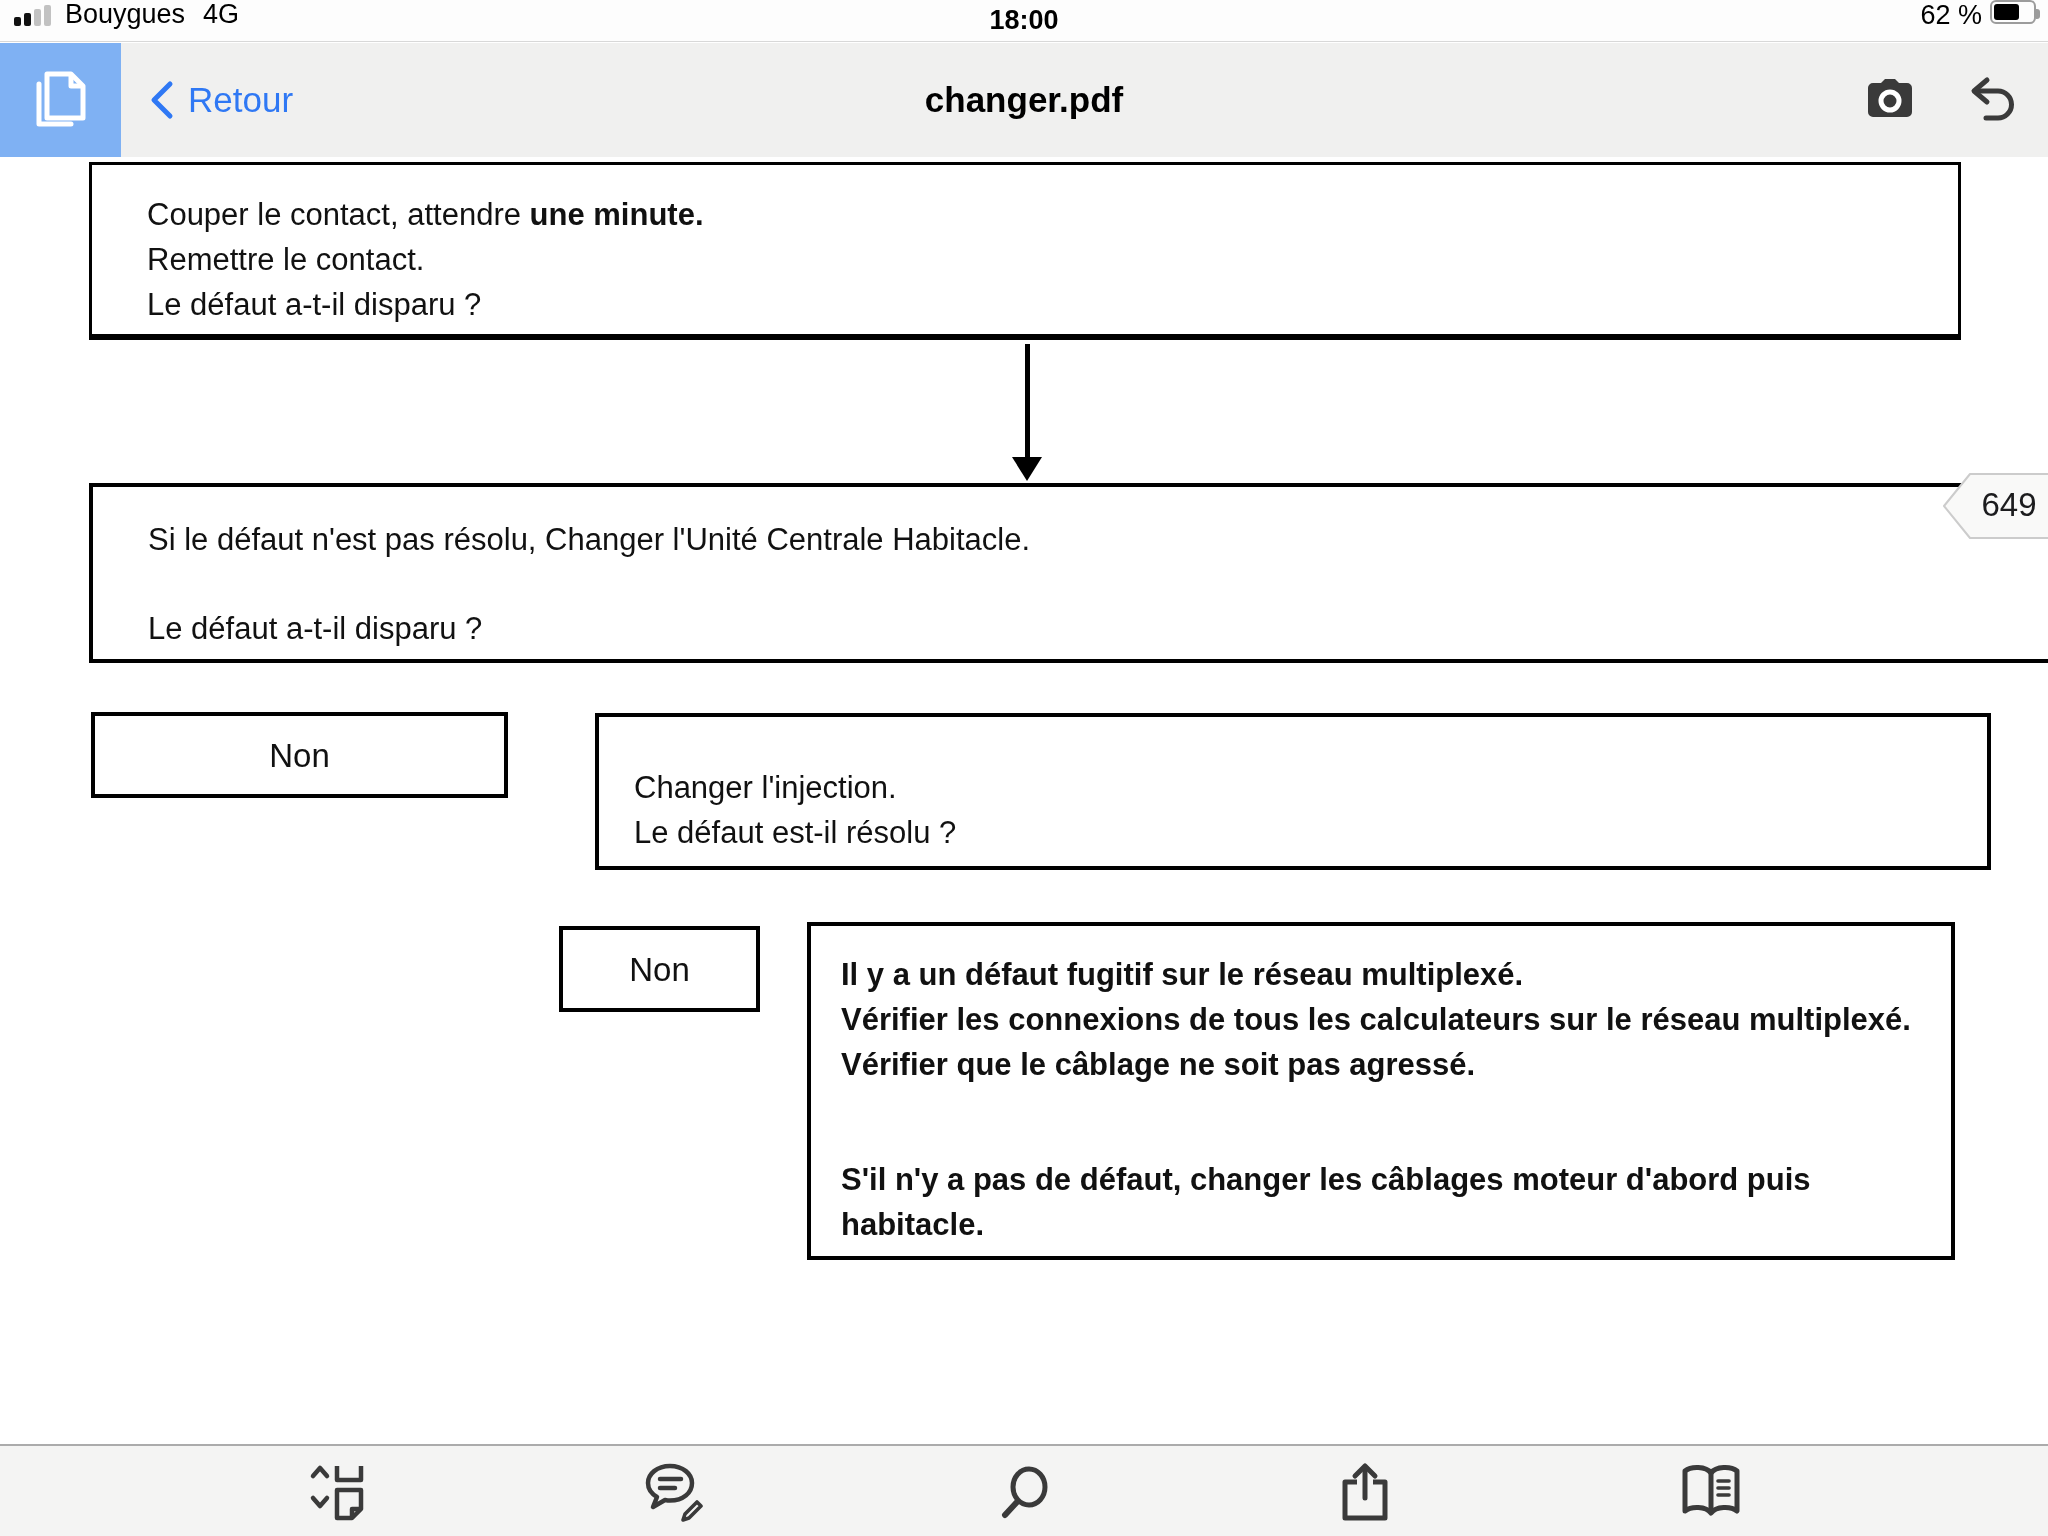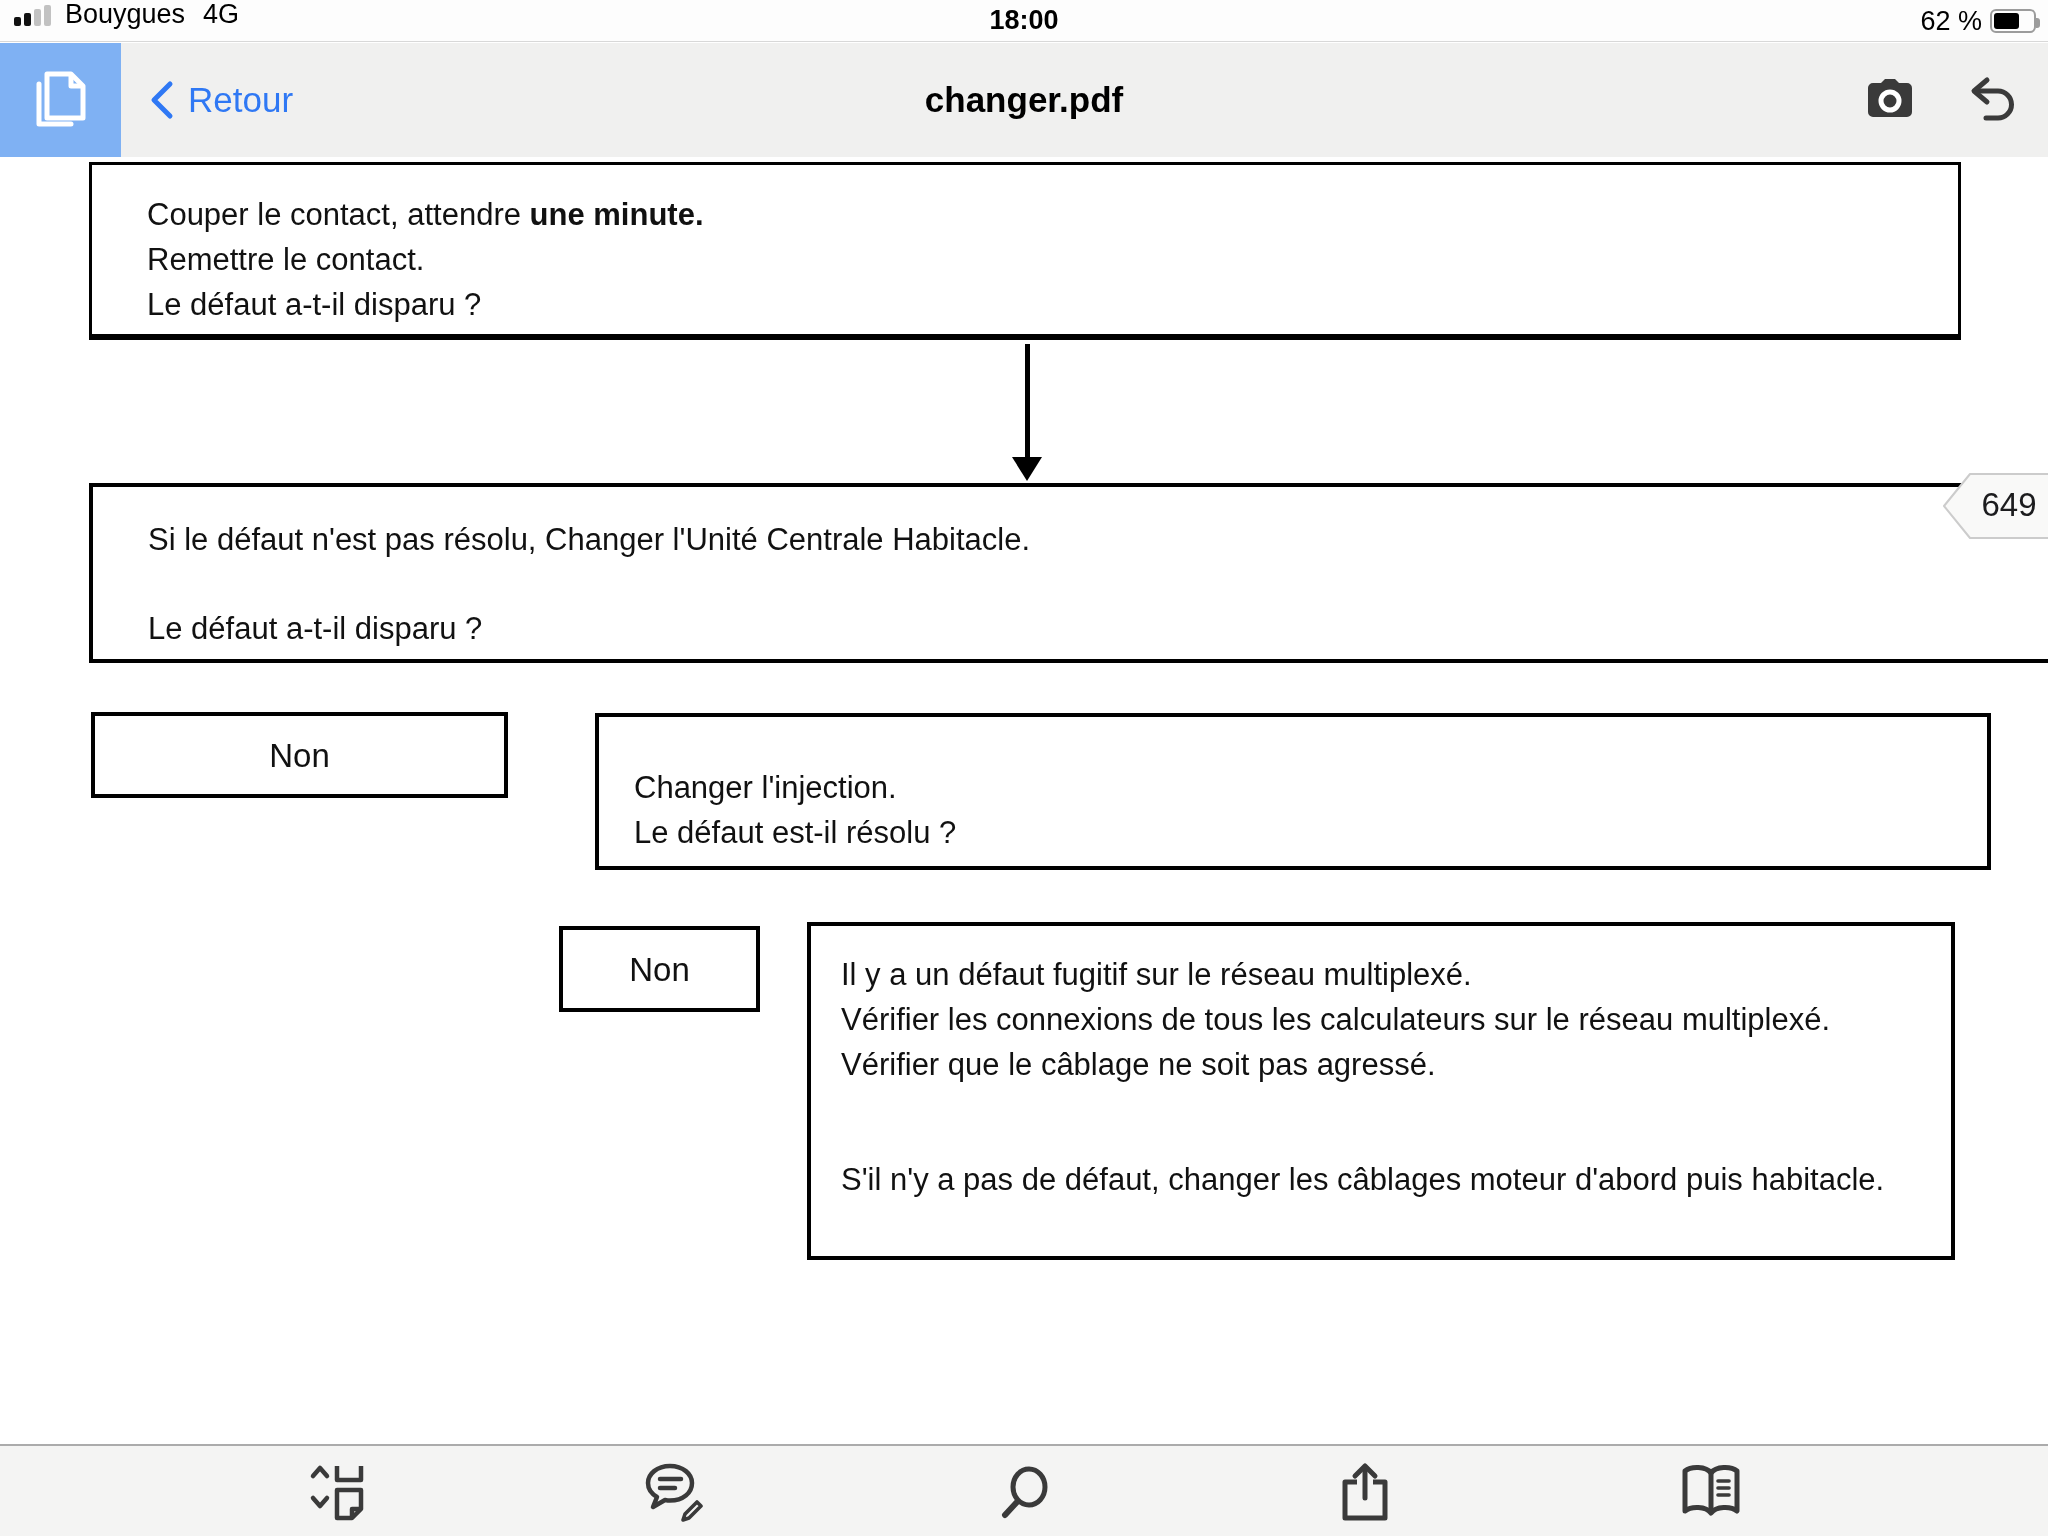--- a/index.html
+++ b/index.html
@@ -10,21 +10,21 @@
   .status-bar { position:absolute; left:0; top:0; width:2048px; height:42px;
     background:#fdfdfd; border-bottom:1px solid #d8d8d8; }
   .sb-left { position:absolute; left:14px; top:0; height:28px; display:flex; align-items:center; gap:10px; }
   .sb-carrier { font-size:27px; color:#000; }
   .sb-net { font-size:27px; color:#000; margin-left:8px; }
   .signal { display:flex; align-items:flex-end; gap:3px; height:24px; margin-right:4px; }
   .signal i { display:block; width:7px; border-radius:2px; background:#c2c2c2; }
   .signal i.on { background:#111; }
   .sb-time { position:absolute; left:0; right:0; top:0; height:42px; text-align:center;
     font-size:27px; font-weight:600; line-height:40px; color:#000; }
-  .sb-right { position:absolute; right:12px; top:0; height:42px; display:flex; align-items:center; gap:8px; }
+  .sb-right { position:absolute; right:12px; top:0; height:42px; display:flex; gap:8px; }
   .sb-batt-text { font-size:27px; color:#000; }
   .batt { position:relative; width:46px; height:24px; border:2px solid #9c9c9c; border-radius:6px; }
   .batt .fill { position:absolute; left:2px; top:2px; bottom:2px; background:#000; border-radius:3px; }
   .batt .nub { position:absolute; right:-6px; top:7px; width:4px; height:10px; background:#9c9c9c;
     border-radius:0 3px 3px 0; }
 
   
   .nav-bar { position:absolute; left:0; top:43px; width:2048px; height:114px; background:#f0f0ef; }
   .doc-tile { position:absolute; left:0; top:0; width:121px; height:114px; background:#7fb1f3;
     display:flex; align-items:center; justify-content:center; }
@@ -42,21 +42,21 @@
   .arrow-line { position:absolute; left:1025px; top:187px; width:5px; height:118px; background:#000; }
   .arrow-head { position:absolute; left:1012px; top:300px; width:0; height:0;
     border-left:15px solid transparent; border-right:15px solid transparent; border-top:24px solid #000; }
   .box2 { left:89px; top:326px; width:2027px; height:180px; border-width:4px; padding:30px 40px 10px 55px; }
   .box2 .gap { margin-top:44px; }
   .non1 { left:91px; top:555px; width:417px; height:86px; border-width:4px;
     display:flex; align-items:center; justify-content:center; font-size:33px; }
   .injbox { left:559px; top:556px; width:1396px; height:157px; border-width:4px; padding:48px 30px 0 35px;margin-left:36px; }
   .non2 { left:559px; top:769px; width:201px; height:86px; border-width:4px;
     display:flex; align-items:center; justify-content:center; font-size:33px; }
-  .bigbox { left:807px; top:765px; width:1148px; height:338px; border-width:4px; padding:26px 30px 0 30px; }
+  .bigbox { left:807px; top:765px; width:1148px; height:338px; border-width:4px; padding:26px 30px 0 30px;font-weight:bold; }
   .bigbox .gap { margin-top:70px; }
 
   
   .page-tab { position:absolute; left:1940px; top:315px; width:108px; height:68px; }
   .page-tab .label { position:absolute; left:30px; top:0; width:78px; height:68px; text-align:center;
     line-height:66px; font-size:33px; color:#1c1c1e; }
 
   
   .toolbar { position:absolute; left:0; top:1444px; width:2048px; height:92px; background:#f4f4f3;
     border-top:2px solid #ababab; }

